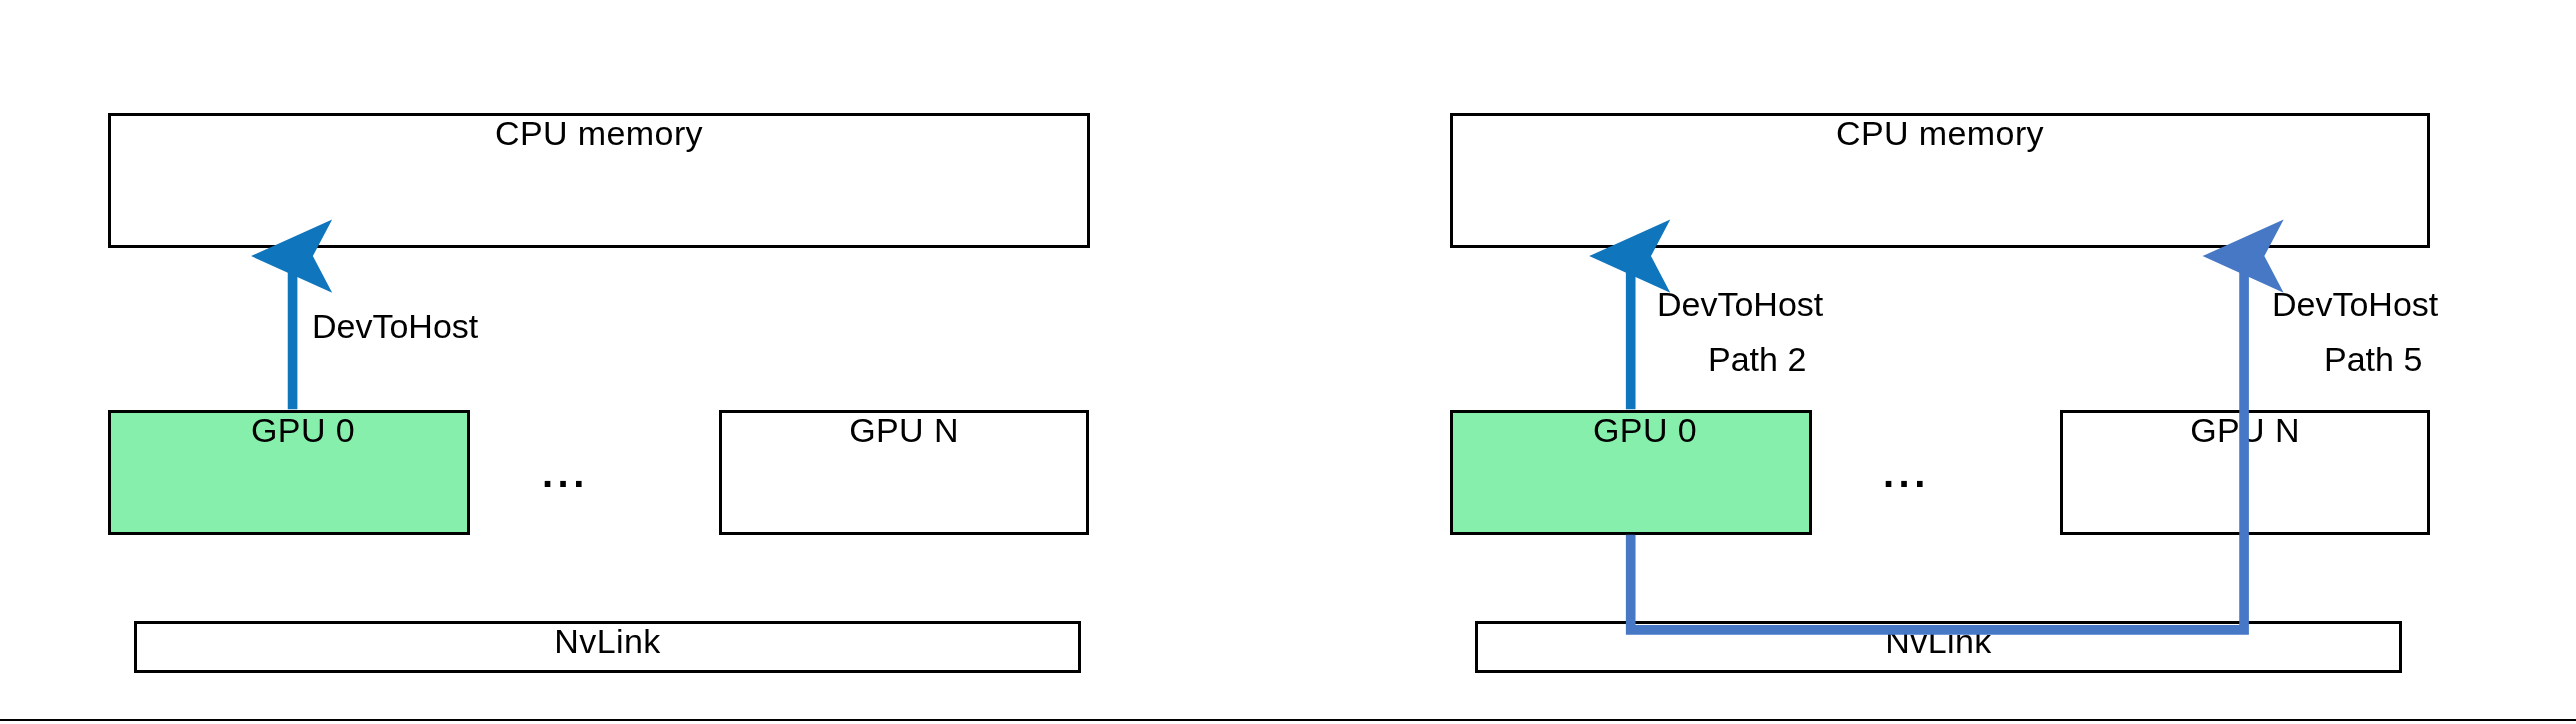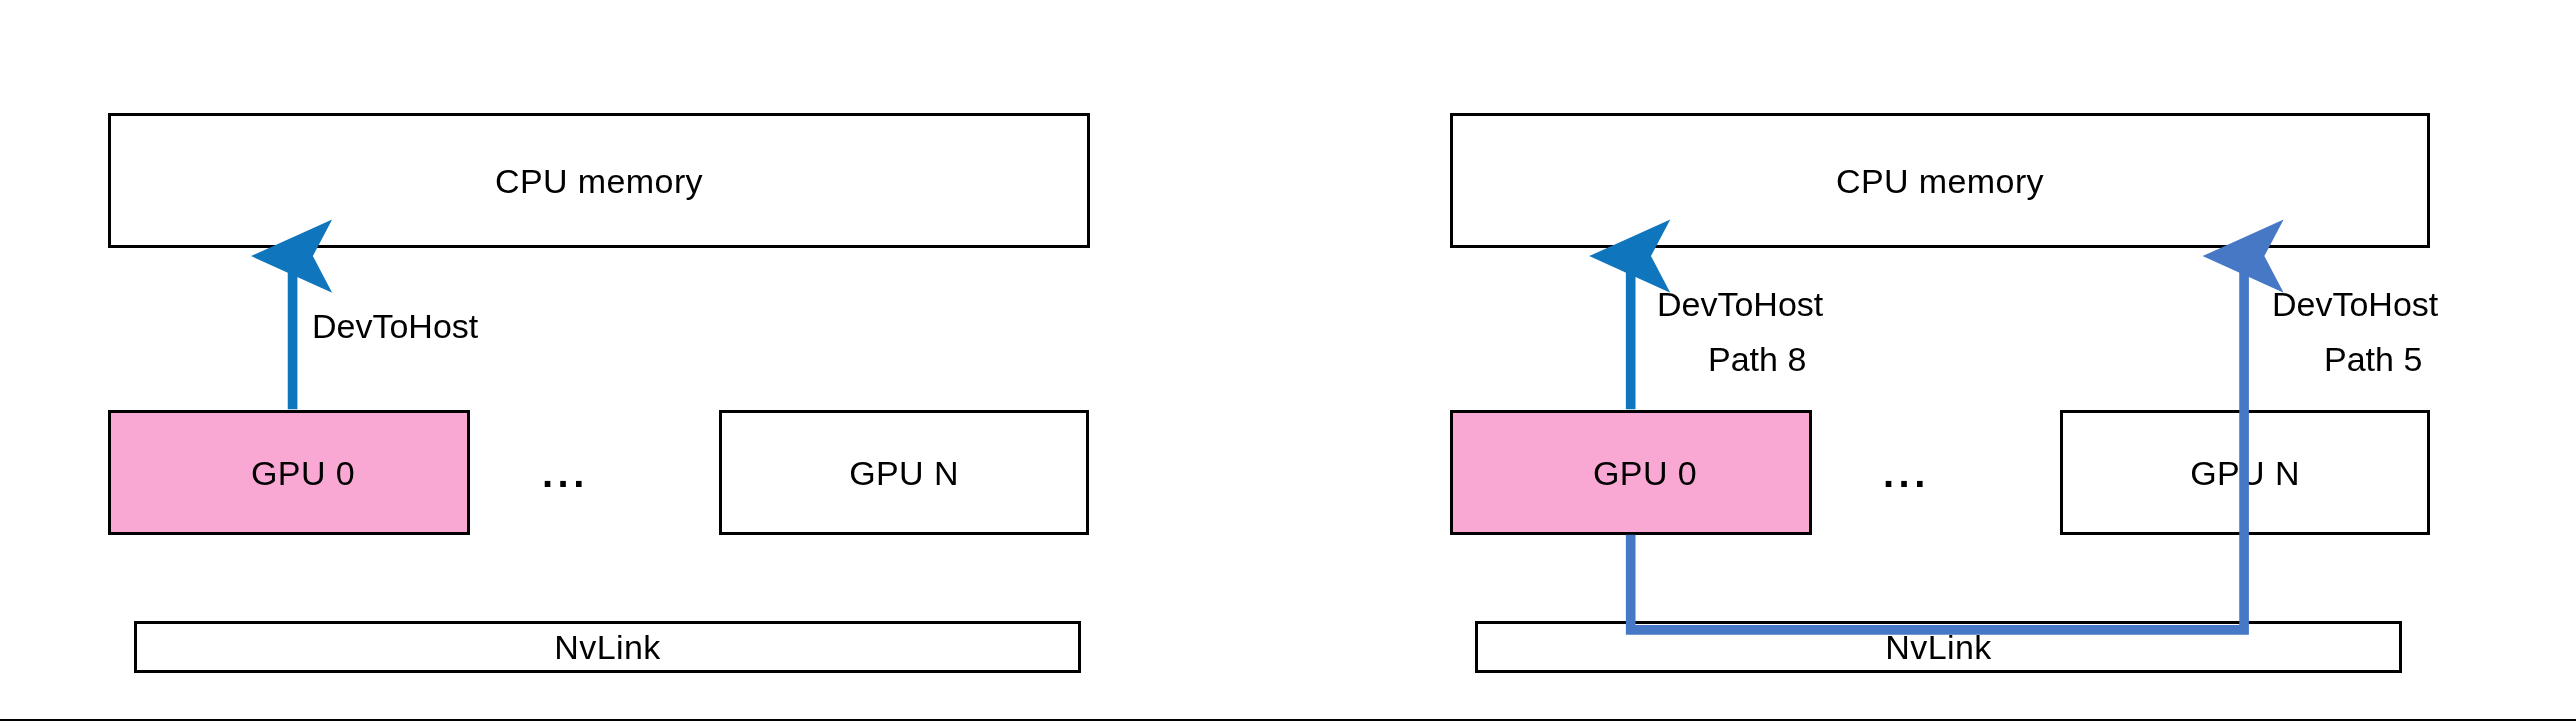--- a/index.html
+++ b/index.html
@@ -17,32 +17,32 @@
     height: 725px;
     background: #ffffff;
     overflow: hidden;
   }
   .box {
     position: absolute;
     box-sizing: border-box;
     border: 3.7px solid #000000;
     background: #ffffff;
     display: flex;
-    align-items: center;
+    align-items: flex-start;
     justify-content: center;
   }
   .box-label {
     font-size: 34px;
     line-height: 1;
     color: #000000;
     letter-spacing: 0.4px;
     white-space: nowrap;
   }
   .box.green {
-    background: #f9a8d4;
+    background: #86efac;
     padding-left: 28px;
   }
   .ellipsis {
     position: absolute;
     font-size: 40px;
     letter-spacing: 4.5px;
     line-height: 1;
     color: #000000;
     font-weight: 700;
     white-space: nowrap;
@@ -108,21 +108,21 @@
 
   <div class="box" style="left:2060px; top:410px; width:370px; height:125px;">
     <span class="box-label">GPU N</span>
   </div>
 
   <div class="box" style="left:1475px; top:621px; width:927px; height:52px;">
     <span class="box-label">NvLink</span>
   </div>
 
   <span class="edge-label" style="left:1657px; top:284px;">DevToHost</span>
-  <span class="edge-label" style="left:1708px; top:339px;">Path 8</span>
+  <span class="edge-label" style="left:1708px; top:339px;">Path 2</span>
 
   <span class="edge-label" style="left:2272px; top:284px;">DevToHost</span>
   <span class="edge-label" style="left:2324px; top:339px;">Path 5</span>
 
   <svg class="svg-layer" viewBox="0 0 3469 976" xmlns="http://www.w3.org/2000/svg">
     <defs>
       <marker id="arrowPrimary" markerWidth="9" markerHeight="9" refX="4.3" refY="4.5" orient="auto" markerUnits="strokeWidth">
         <path d="M0.6,8.6 L4.4,0.2 L8.2,8.6 L4.4,6.6 Z" fill="#0f75bd"></path>
       </marker>
       <marker id="arrowSecondary" markerWidth="9" markerHeight="9" refX="4.3" refY="4.5" orient="auto" markerUnits="strokeWidth">

